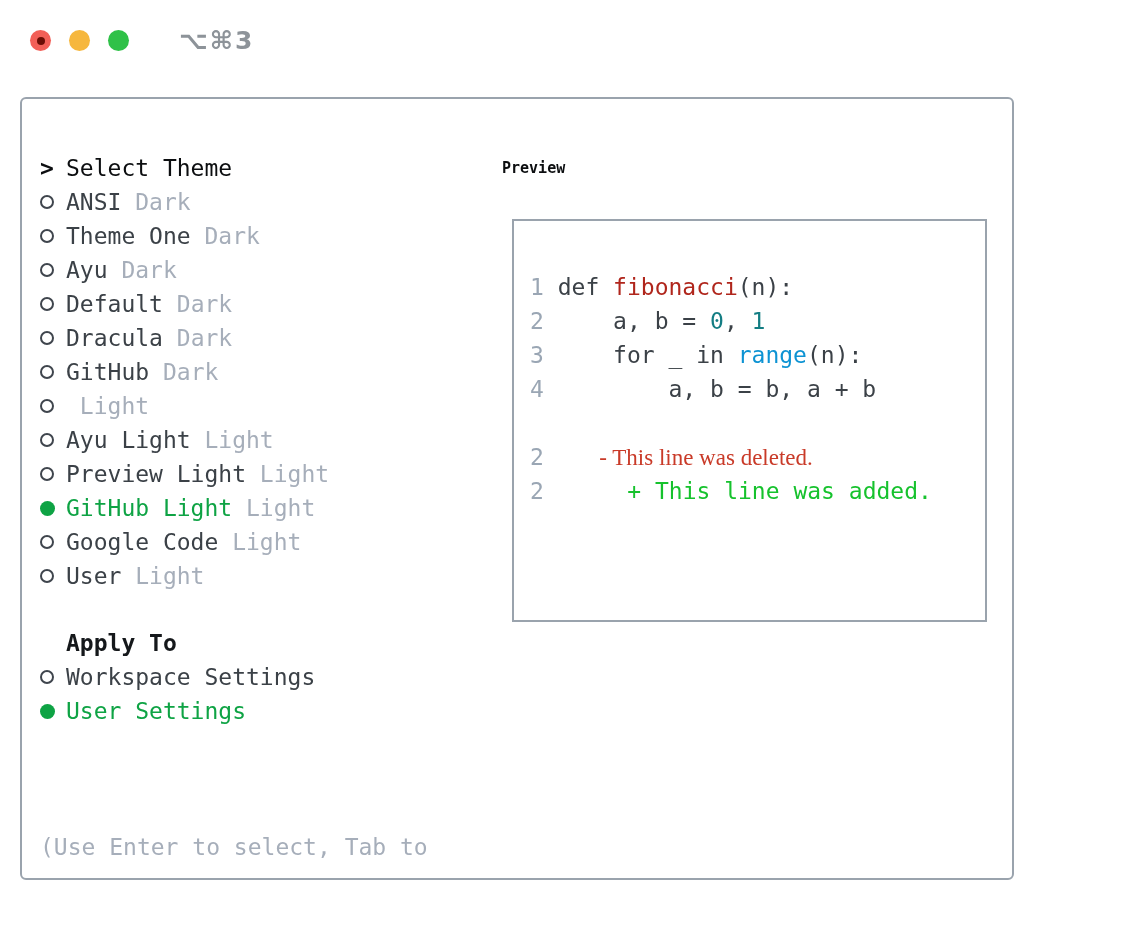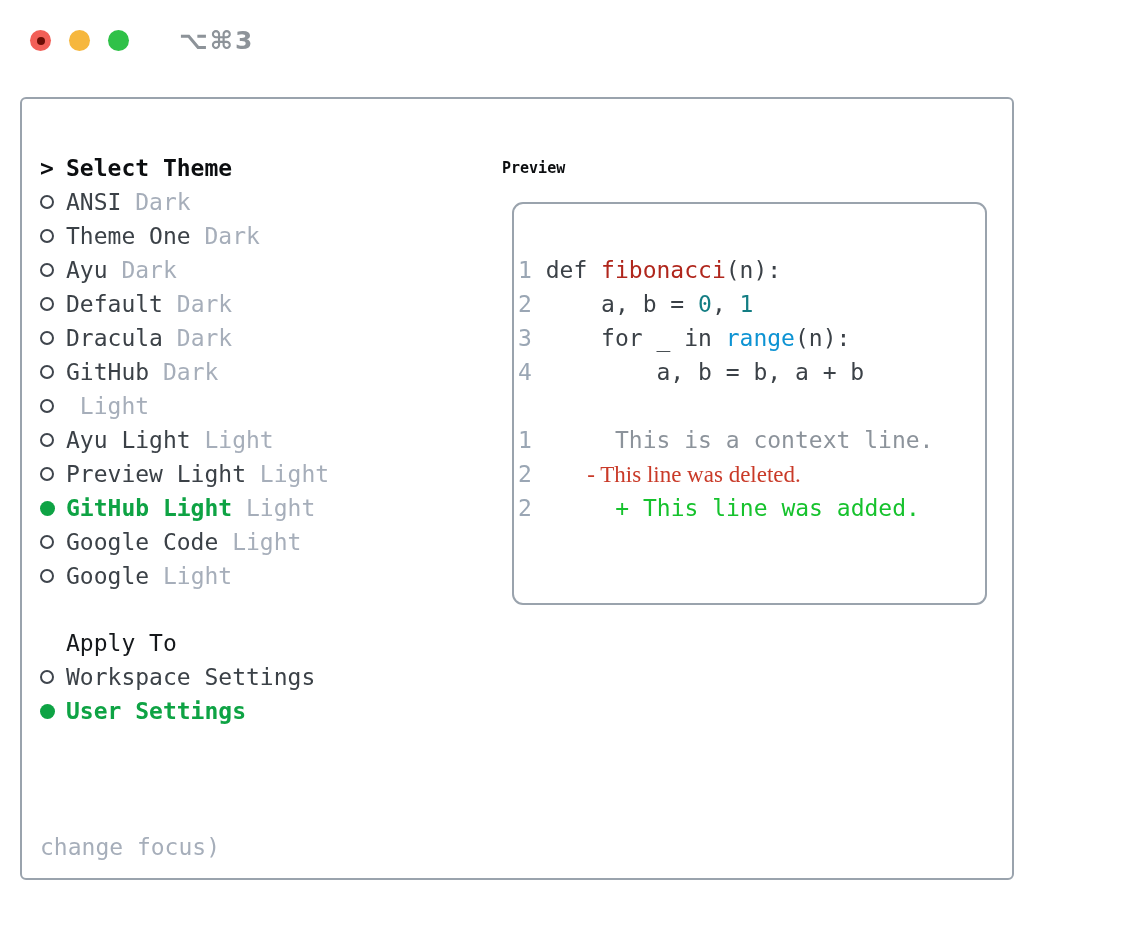--- a/index.html
+++ b/index.html
@@ -95,27 +95,27 @@
     border-radius: 50%;
   }
   .dot {
     width: 15px;
     height: 15px;
     border-radius: 50%;
     background: var(--accent-green);
   }
   .header-label {
     color: var(--header-black);
-    font-weight: bold;
+    font-weight: normal;
   }
   .subheader-label {
     color: #15181b;
-    font-weight: normal;
-  }
-  .label.selected { color: var(--accent-green); font-weight: bold; }
+    font-weight: bold;
+  }
+  .label.selected { color: var(--accent-green); }
   .tag {
     color: var(--muted);
     padding-left: 1ch;
   }
   .hint {
     position: absolute;
     left: 18px;
     top: 663px;
     font-size: 23px;
     line-height: 34px;
@@ -129,28 +129,28 @@
     top: 52px;
     height: 34px;
     line-height: 34px;
     font-size: 15px;
     font-weight: bold;
     color: var(--header-black);
   }
   .preview-box {
     position: absolute;
     left: 490px;
-    top: 103px;
+    top: 120px;
     width: 475px;
     height: 403px;
     box-sizing: border-box;
     border: 2px solid var(--border-gray);
-    border-radius: 11px;
-    background: #ffffff;
-    padding: 49px 0 0 4px;
+    border-radius: 0;
+    background: #ffffff;
+    padding: 49px 0 0 16px;
     overflow: hidden;
   }
   .code-line {
     height: 34px;
     line-height: 34px;
     font-size: 23px;
     white-space: pre;
   }
   .ln { color: var(--line-number); }
   .pl { color: var(--text-dark); }
@@ -187,47 +187,47 @@
         <div class="row"><span class="marker"><span class="ring"></span></span><span class="label">Theme One</span><span class="tag">Dark</span></div>
         <div class="row"><span class="marker"><span class="ring"></span></span><span class="label">Ayu</span><span class="tag">Dark</span></div>
         <div class="row"><span class="marker"><span class="ring"></span></span><span class="label">Default</span><span class="tag">Dark</span></div>
         <div class="row"><span class="marker"><span class="ring"></span></span><span class="label">Dracula</span><span class="tag">Dark</span></div>
         <div class="row"><span class="marker"><span class="ring"></span></span><span class="label">GitHub</span><span class="tag">Dark</span></div>
         <div class="row"><span class="marker"><span class="ring"></span></span><span class="tag">Light</span></div>
         <div class="row"><span class="marker"><span class="ring"></span></span><span class="label">Ayu Light</span><span class="tag">Light</span></div>
         <div class="row"><span class="marker"><span class="ring"></span></span><span class="label">Preview Light</span><span class="tag">Light</span></div>
         <div class="row"><span class="marker"><span class="dot"></span></span><span class="label selected">GitHub Light</span><span class="tag">Light</span></div>
         <div class="row"><span class="marker"><span class="ring"></span></span><span class="label">Google Code</span><span class="tag">Light</span></div>
-        <div class="row"><span class="marker"><span class="ring"></span></span><span class="label">Google</span><span class="tag">Light</span></div>
+        <div class="row"><span class="marker"><span class="ring"></span></span><span class="label">User</span><span class="tag">Light</span></div>
       </div>
 
     <div class="list apply-list">
       <div class="row">
         <span class="marker"></span>
         <span class="label subheader-label">Apply To</span>
       </div>
 
     <div class="row"><span class="marker"><span class="ring"></span></span><span class="label">Workspace Settings</span></div>
         <div class="row"><span class="marker"><span class="dot"></span></span><span class="label selected">User Settings</span></div>
       </div>
 
     <div class="hint">
+      <div>(Use Enter to select, Tab to</div>
       <div>change focus)</div>
     </div>
 
     <div class="preview-header">Preview</div>
 
     <div class="preview-box">
       <div class="code">
 
       <div class="code-line"><span class="ln">1</span><span class="pl"> def </span><span class="fn">fibonacci</span><span class="pl">(n):</span></div>
           <div class="code-line"><span class="ln">2</span><span class="pl">     a, b = </span><span class="nm">0</span><span class="pl">, </span><span class="nm">1</span></div>
           <div class="code-line"><span class="ln">3</span><span class="pl">     for _ in </span><span class="bi">range</span><span class="pl">(n):</span></div>
           <div class="code-line"><span class="ln">4</span><span class="pl">         a, b = b, a + b</span></div>
           <div class="code-line"></div>
-          <div class="code-line"><span class="ln">1</span><span class="cx">      This is a context line.</span></div>
           <div class="code-line"><span class="ln">2</span><span class="pl">    </span><span class="de">- This line was deleted.</span></div>
           <div class="code-line"><span class="ln">2</span><span class="pl">    </span><span class="ad">+ This line was added.</span></div>
         </div>
     </div>
 
   </div>
 </div>
 
 </body></html>

